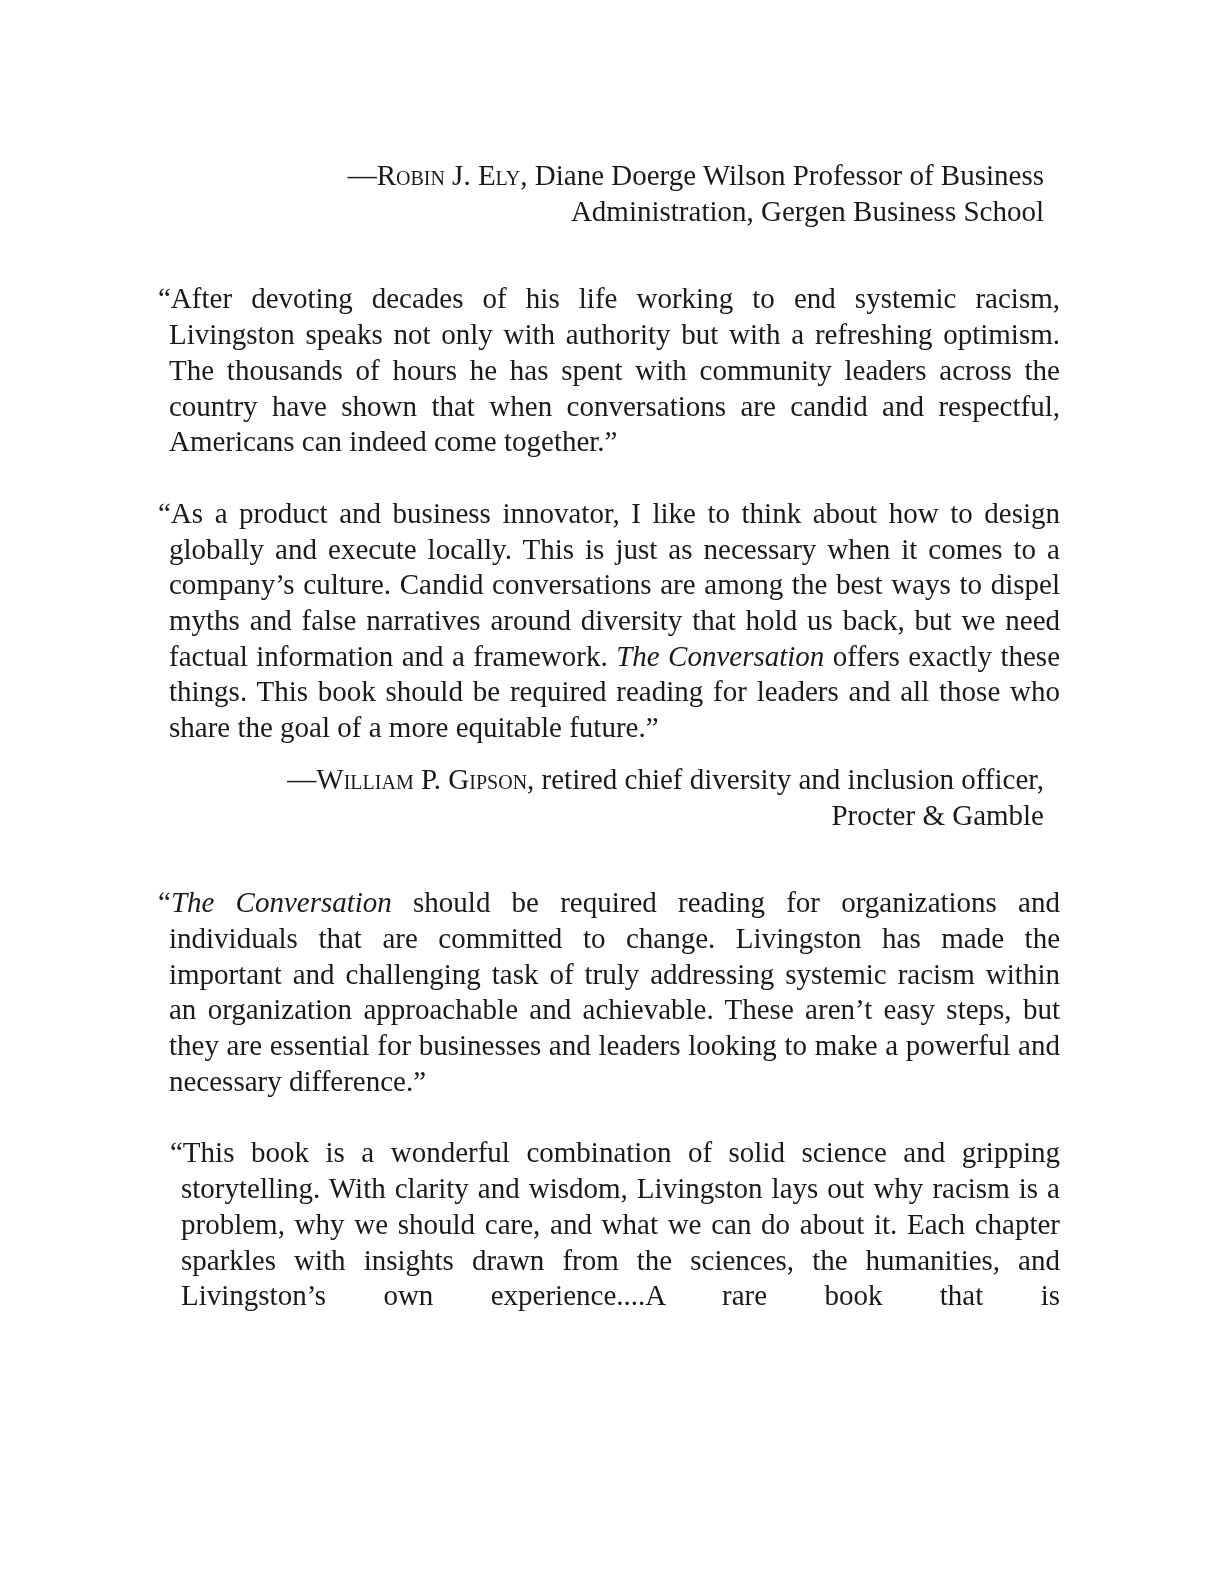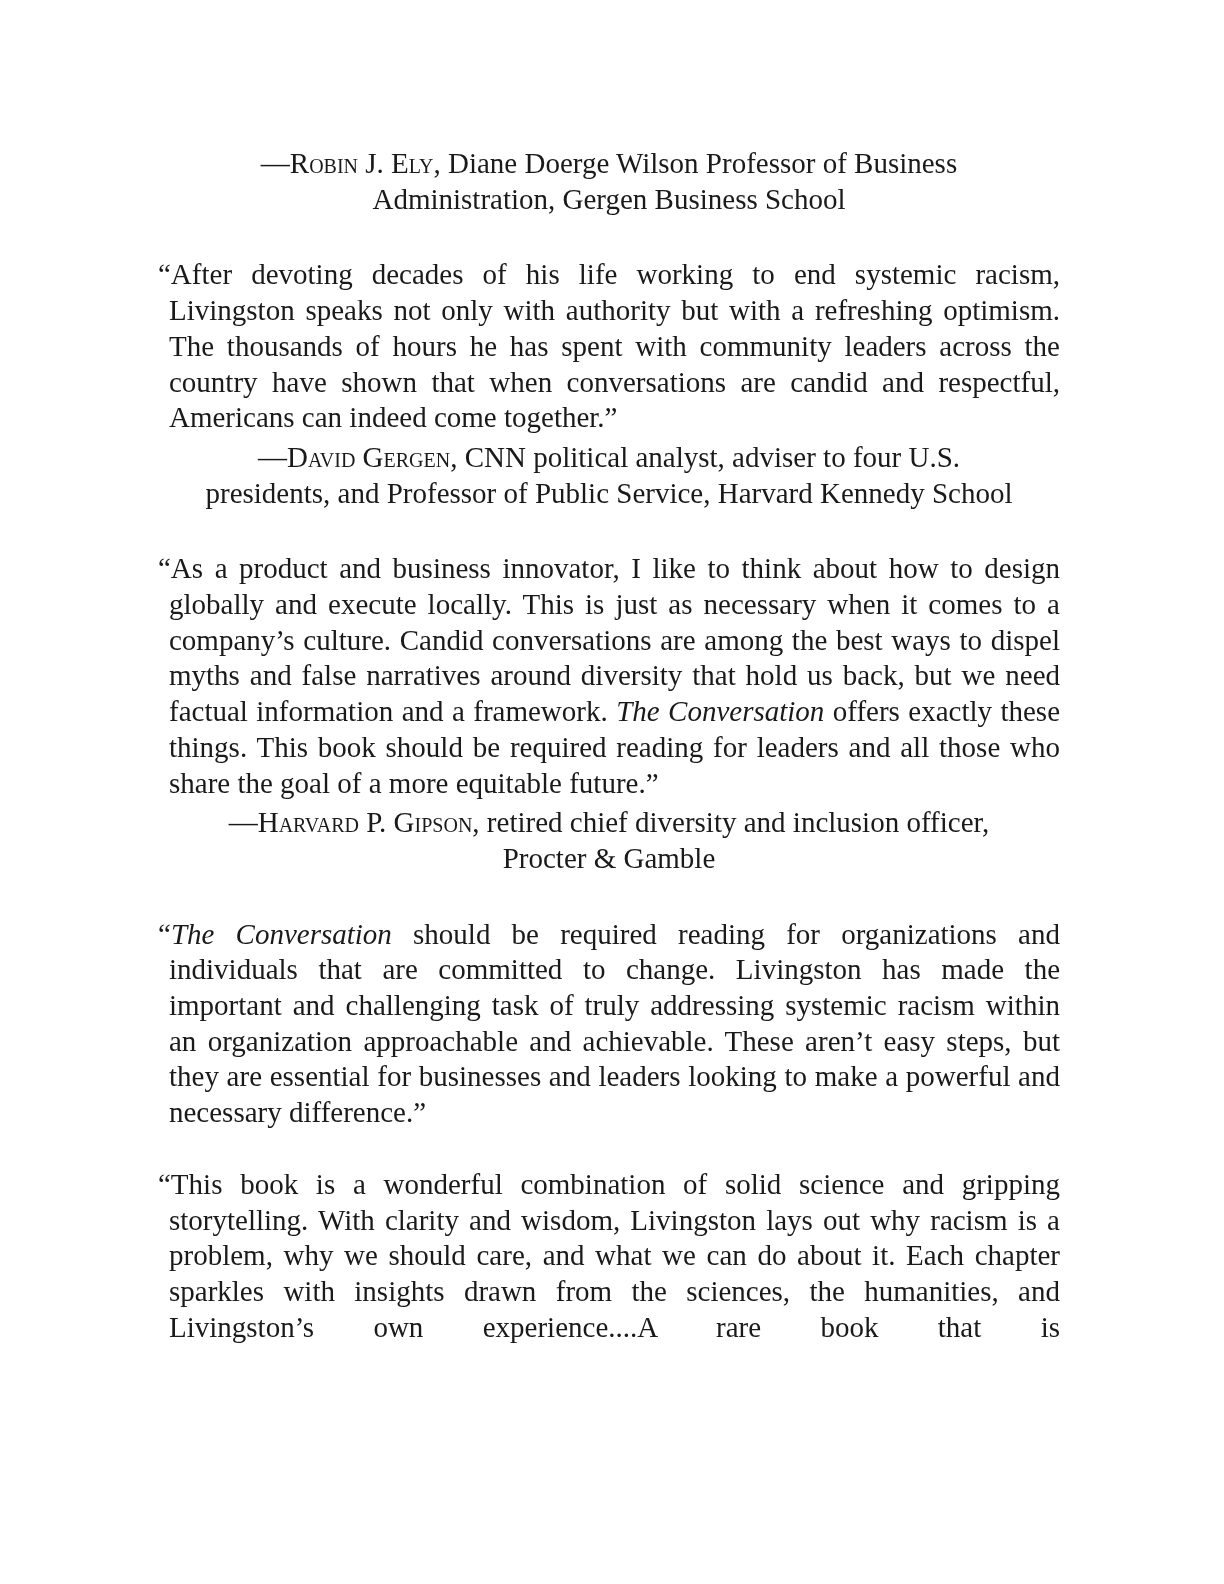--- a/index.html
+++ b/index.html
@@ -2,21 +2,21 @@
 <html><head>
 <meta charset="utf-8">
 <style>
   html, body { margin: 0; padding: 0; background: #ffffff; }
   body { width: 1224px; height: 1584px; position: relative; overflow: hidden; }
   .page {
     position: absolute; left: 158px; top: 142px; width: 902px;
     font-family: "Liberation Serif", "DejaVu Serif", serif;
     font-size: 29px; line-height: 35.7px; color: #1a1a1a;
   }
-  .attrib { text-align: center; margin: 4px; }
+  .attrib { text-align: right; margin: 16px; }
   .quote {
     margin: 0; text-align: justify; text-align-last: left;
     padding-left: 11px; text-indent: -11px;
   }
   .sc { font-variant: small-caps; }
   .gap { height: 36px; }
   em { }
 </style>
 </head>
 <body>
@@ -24,35 +24,34 @@
 <div class="page">
 
   <div>
     <p class="attrib"><span>—</span><span class="sc">Robin J. Ely</span><span>, Diane Doerge Wilson Professor of Business</span><br><span>Administration, Gergen Business School</span></p>
   </div>
 
   <div class="gap"></div>
 
   <div>
     <p class="quote">“After devoting decades of his life working to end systemic racism, Livingston speaks not only with authority but with a refreshing optimism. The thousands of hours he has spent with community leaders across the country have shown that when conversations are candid and respectful, Americans can indeed come together.”</p>
-    <p class="attrib"><span>—</span><span class="sc">David Gergen</span><span>, CNN political analyst, adviser to four U.S.</span><br><span>presidents, and Professor of Public Service, Harvard Kennedy School</span></p>
   </div>
 
   <div class="gap"></div>
 
   <div>
     <p class="quote"><span>“As a product and business innovator, I like to think about how to design globally and execute locally. This is just as necessary when it comes to a company’s culture. Candid conversations are among the best ways to dispel myths and false narratives around diversity that hold us back, but we need factual information and a framework. </span><em>The Conversation</em><span> offers exactly these things. This book should be required reading for leaders and all those who share the goal of a more equitable future.”</span></p>
-    <p class="attrib"><span>—</span><span class="sc">Harvard P. Gipson</span><span>, retired chief diversity and inclusion officer,</span><br><span>Procter &amp; Gamble</span></p>
+    <p class="attrib"><span>—</span><span class="sc">William P. Gipson</span><span>, retired chief diversity and inclusion officer,</span><br><span>Procter &amp; Gamble</span></p>
   </div>
 
   <div class="gap"></div>
 
   <div>
     <p class="quote"><span>“</span><em>The Conversation</em><span> should be required reading for organizations and individuals that are committed to change. Livingston has made the important and challenging task of truly addressing systemic racism within an organization approachable and achievable. These aren’t easy steps, but they are essential for businesses and leaders looking to make a powerful and necessary difference.”</span></p>
   </div>
 
   <div class="gap"></div>
 
   <div>
-    <p class="quote" style="text-align-last: justify;">“This book is a wonderful combination of solid science and gripping storytelling. With clarity and wisdom, Livingston lays out why racism is a problem, why we should care, and what we can do about it. Each chapter sparkles with insights drawn from the sciences, the humanities, and Livingston’s own experience....A rare book that is</p>
+    <p class="quote" style="text-align-last: justify; margin-left: 12px;">“This book is a wonderful combination of solid science and gripping storytelling. With clarity and wisdom, Livingston lays out why racism is a problem, why we should care, and what we can do about it. Each chapter sparkles with insights drawn from the sciences, the humanities, and Livingston’s own experience....A rare book that is</p>
   </div>
 
 </div>
 
 </body></html>

